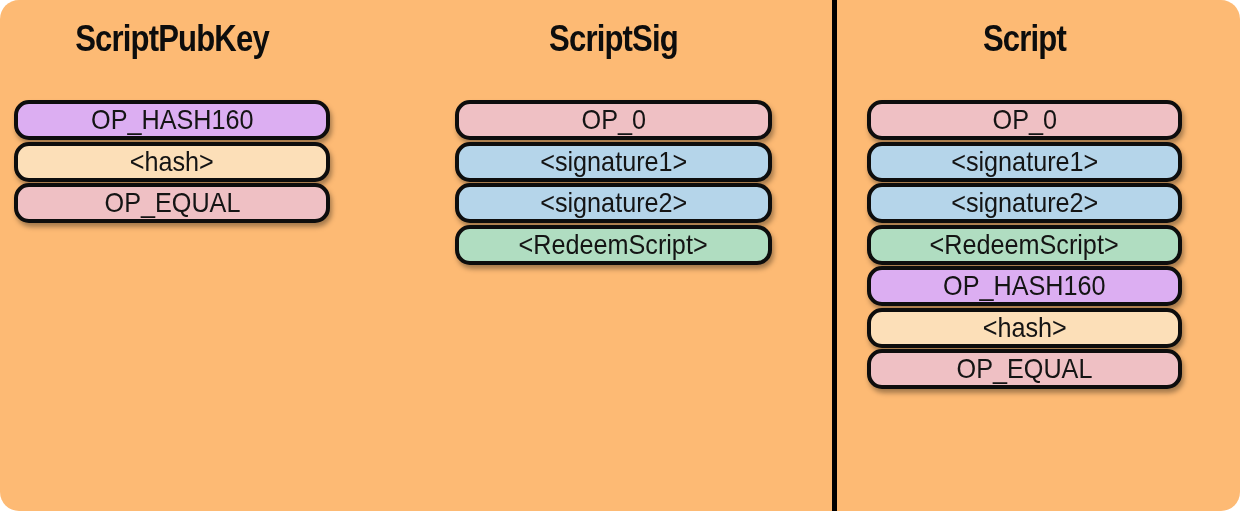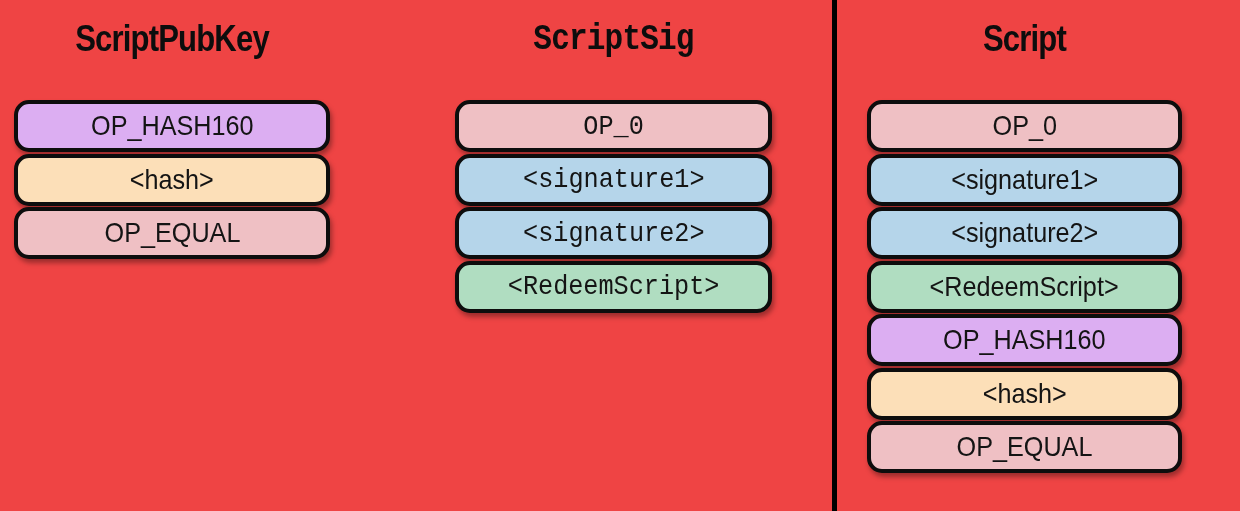--- a/index.html
+++ b/index.html
@@ -5,38 +5,39 @@
   html, body {
     margin: 0;
     padding: 0;
     background: #ffffff;
     font-family: "Liberation Sans", sans-serif;
   }
   .canvas {
     position: relative;
     width: 1240px;
     height: 511px;
-    background: #ef4444;
+    background: #fdba74;
     overflow: hidden;
+    border-radius: 19px;
   }
   .divider {
     position: absolute;
     left: 832px;
     top: 0;
     width: 5px;
     height: 511px;
     background: #000000;
   }
   .column {
     position: absolute;
     top: 0;
     height: 511px;
   }
   .col-0 { left: 14px;  width: 316px; }
-  .col-1 { left: 455px; width: 317px; font-family: Liberation Mono, monospace; }
+  .col-1 { left: 455px; width: 317px; }
   .col-2 { left: 867px; width: 315px; }
   .col-title {
     position: absolute;
     top: 18px;
     left: 0;
     width: 100%;
     text-align: center;
     font-size: 37px;
     font-weight: bold;
     color: #0d0d0d;
@@ -45,27 +46,27 @@
     white-space: nowrap;
   }
   .boxes {
     position: absolute;
     top: 100px;
     left: 0;
     right: 0;
   }
   .box {
     box-sizing: border-box;
-    height: 52px;
+    height: 40px;
     margin-bottom: 1.5px;
     border: 4px solid #0d0d0d;
     border-radius: 15px;
     box-shadow: 2px 4px 5px rgba(0, 0, 0, 0.35);
     display: flex;
-    align-items: center;
+    align-items: flex-start;
     justify-content: center;
   }
   .box-label {
     font-size: 28px;
     color: #141414;
     transform: scaleX(0.9);
     white-space: nowrap;
   }
 </style>
 </head>

